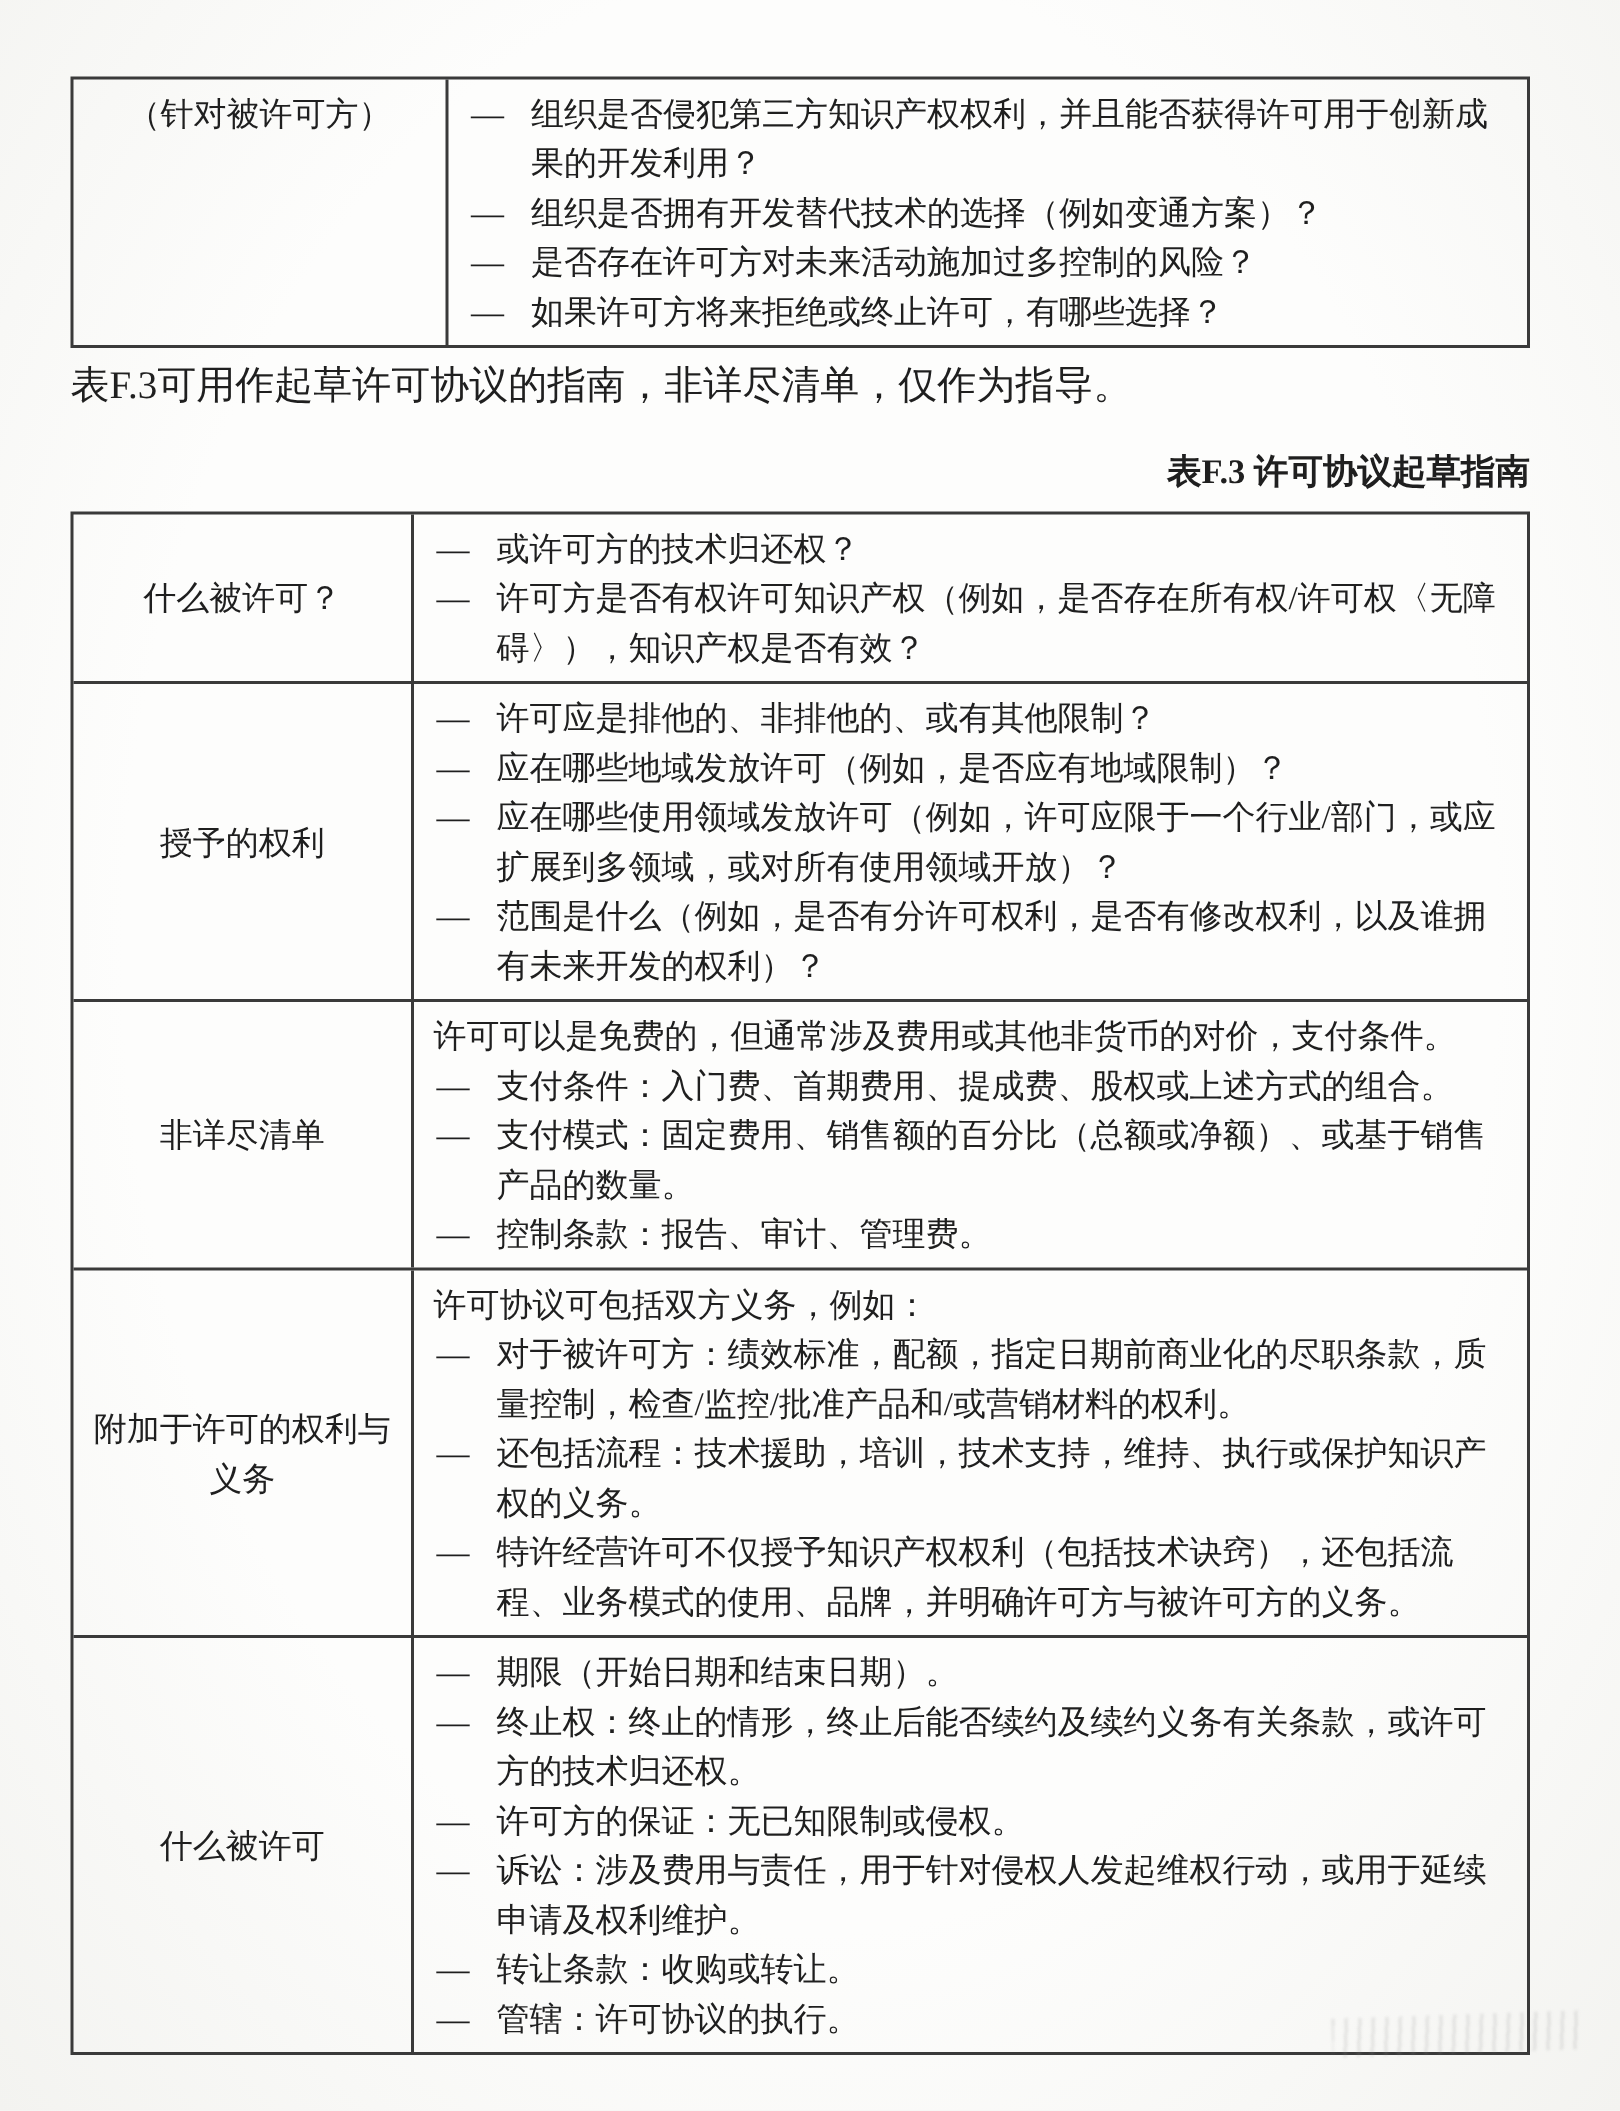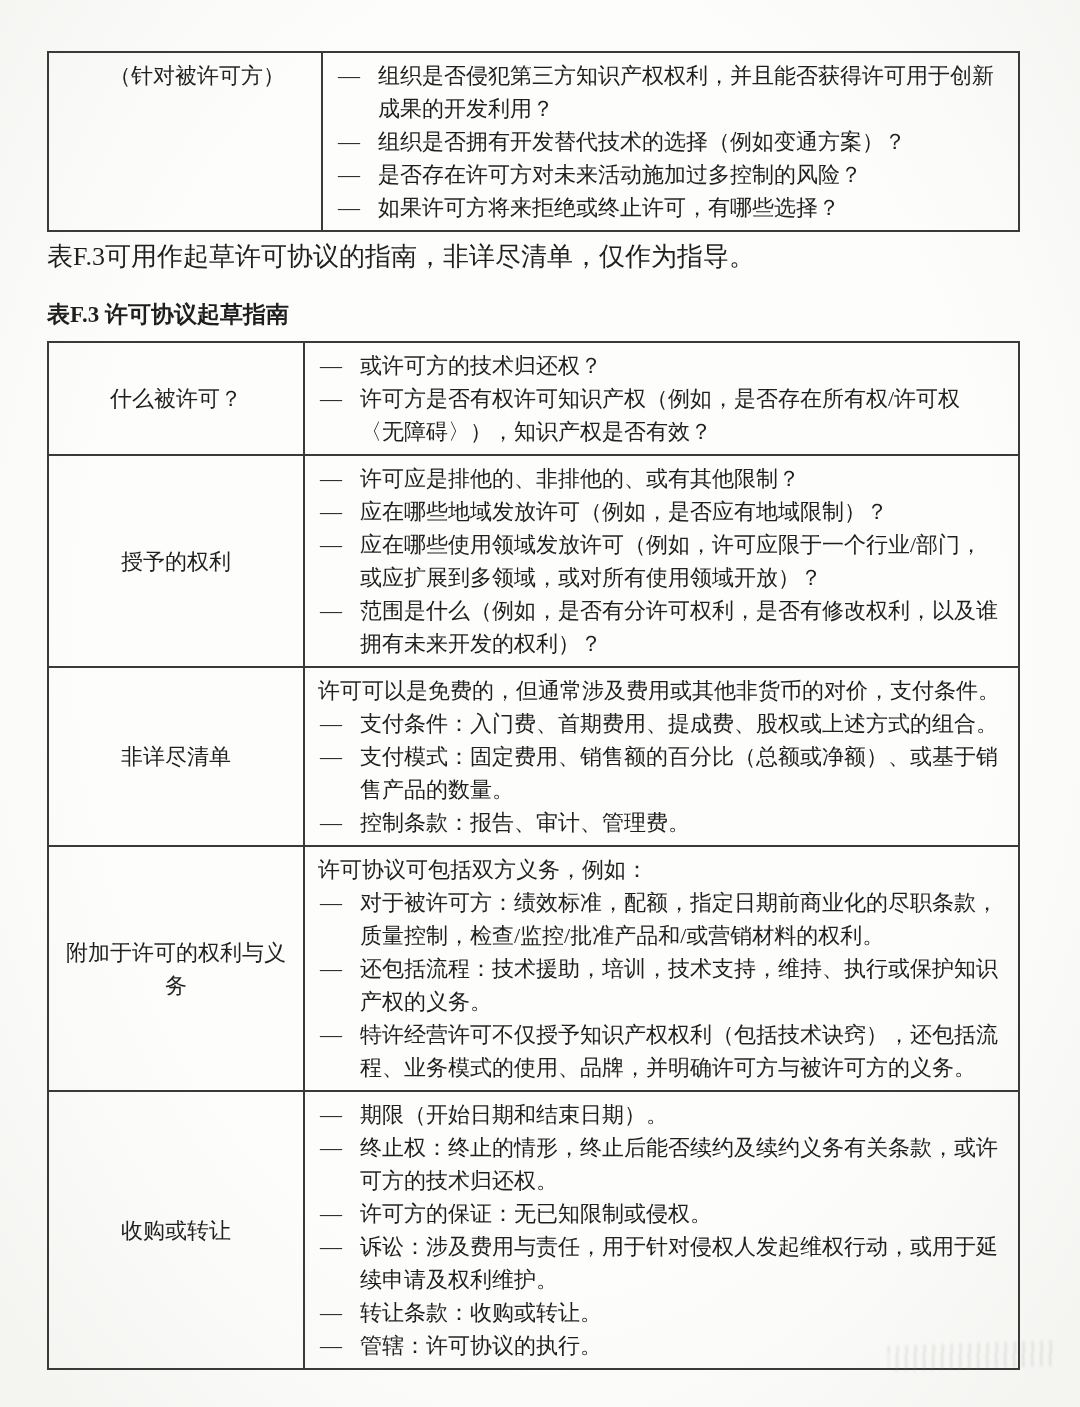--- a/index.html
+++ b/index.html
@@ -33,23 +33,22 @@
     justify-content:center;
     text-align:center;
     box-sizing:border-box;
     padding:6px 12px;
     font-size:22px;
     line-height:33px;
   }
   .top-tbl .label-cell{
     width:250px;
     align-items:flex-start;
-    margin-left:24px;
-  }
-  .main-tbl .label-cell{width:256px;}
+  }
+  .main-tbl .label-cell{width:227px;}
   .content-cell{
     flex:1 1 auto;
     box-sizing:border-box;
     padding:6px 14px 6px 13px;
     font-size:22px;
     line-height:33px;
   }
   .para{margin:0;}
   .bullet{display:flex;}
   .dash{
@@ -58,21 +57,21 @@
     box-sizing:border-box;
   }
   .btext{flex:1 1 auto;}
   .note{
     margin:9px 0 16px 0;
     font-size:26px;
     line-height:31px;
   }
   .tbl-title{
     margin:28px 0 11px 0;
-    text-align:left;
+    text-align:right;
     font-size:23px;
     font-weight:bold;
     line-height:30px;
   }
   .watermark{
     position:absolute;
     right:24px;
     bottom:38px;
     width:168px;
     height:26px;
@@ -185,21 +184,21 @@
             <span class="dash">—</span>
             <span class="btext">还包括流程：技术援助，培训，技术支持，维持、执行或保护知识产权的义务。</span>
           </div>
           <div class="bullet">
             <span class="dash">—</span>
             <span class="btext">特许经营许可不仅授予知识产权权利（包括技术诀窍），还包括流程、业务模式的使用、品牌，并明确许可方与被许可方的义务。</span>
           </div>
         </div>
       </div>
       <div class="trow">
-        <div class="label-cell">收购或转让</div>
+        <div class="label-cell">什么被许可</div>
         <div class="content-cell">
           <div class="bullet">
             <span class="dash">—</span>
             <span class="btext">期限（开始日期和结束日期）。</span>
           </div>
           <div class="bullet">
             <span class="dash">—</span>
             <span class="btext">终止权：终止的情形，终止后能否续约及续约义务有关条款，或许可方的技术归还权。</span>
           </div>
           <div class="bullet">

